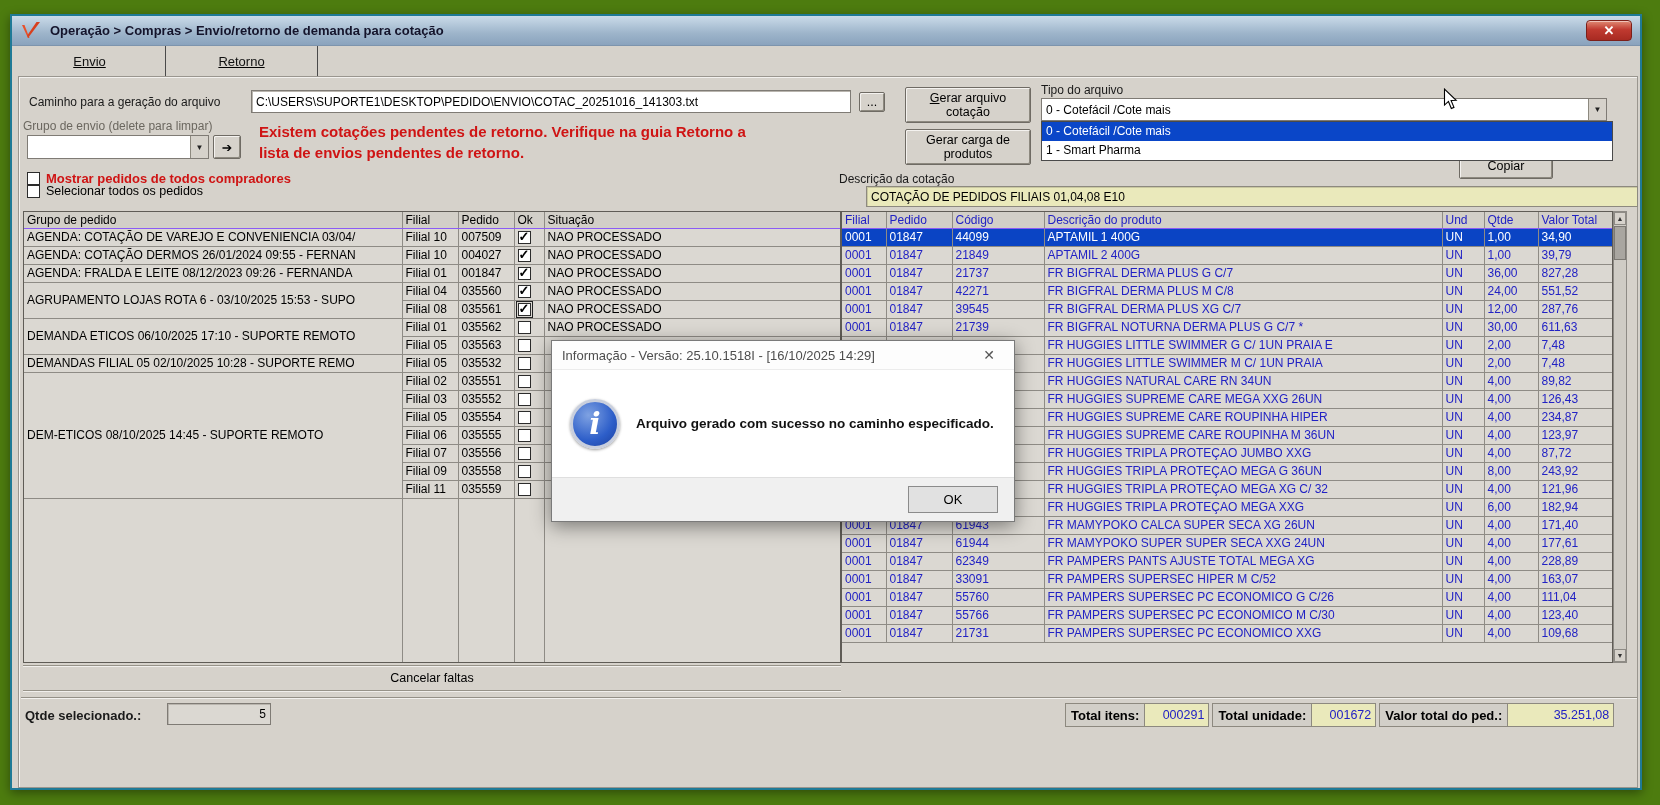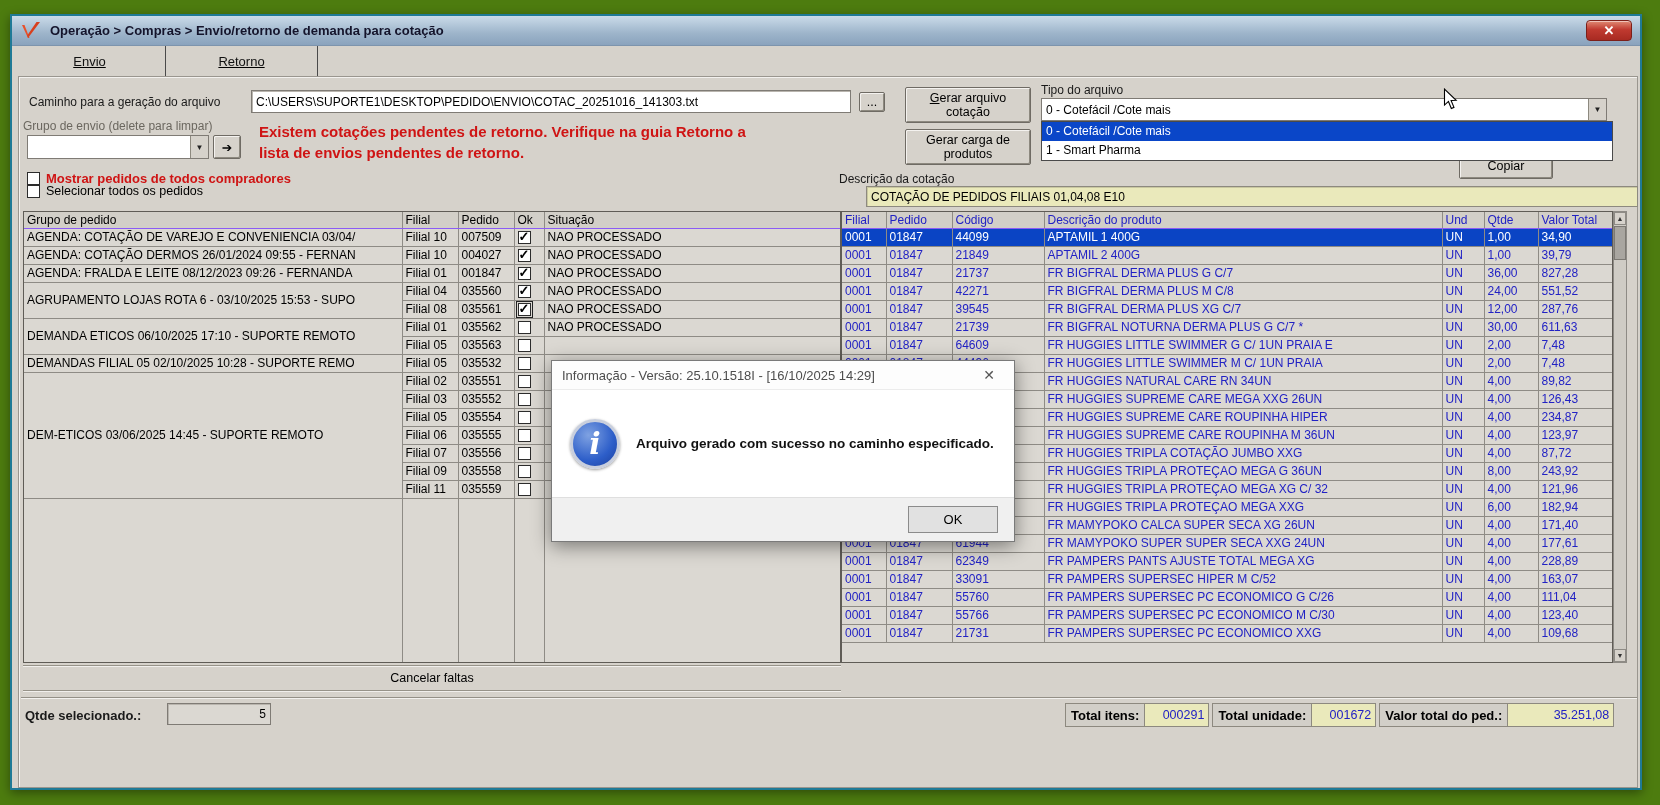--- a/index.html
+++ b/index.html
@@ -71,21 +71,21 @@
   .scroll .thumb{position:absolute;left:0;right:0;top:14px;height:34px;background:#a9a6a0;border:1px solid #7c7973;}
   .strip{position:absolute;border-top:1px solid #979389;border-bottom:1px solid #979389;
     box-shadow:0 1px 0 #f1efec, inset 0 1px 0 #f1efec;display:flex;align-items:center;justify-content:center;font-size:12.5px;color:#000;}
   .groove{position:absolute;height:2px;border-top:1px solid #949087;border-bottom:1px solid #f3f1ee;}
   .totpair{display:flex;align-items:stretch;height:24px;border:1px solid #8d897f;background:#d2cfc8;}
   .totpair .tl{font-size:13px;font-weight:bold;padding:0 5px;display:flex;align-items:center;}
   .totpair .tv{background:#eae9bb;border-left:1px solid #8d897f;font-size:12.5px;color:#2222c4;
     display:flex;align-items:center;justify-content:flex-end;padding:0 4px;}
   
   .dialog{position:absolute;left:539px;top:324px;width:464px;height:182px;background:#fff;
-    border:1px solid #7a7a7a;box-shadow:0 4px 18px rgba(0,0,0,.45);z-index:100;margin-top:20px;}
+    border:1px solid #7a7a7a;box-shadow:0 4px 18px rgba(0,0,0,.45);z-index:100;}
   .dlg-title{height:29px;display:flex;align-items:center;padding:0 10px;background:#fdfdfd;border-bottom:1px solid #ececec;}
   .dlg-title .tt{font-size:13px;color:#4d4d4d;white-space:nowrap;overflow:hidden;flex:1;}
   .dlg-x{width:30px;height:100%;display:flex;align-items:center;justify-content:center;color:#555;font-size:14px;cursor:pointer;}
   .dlg-body{height:107px;display:flex;align-items:center;padding:0 18px;background:#fff;}
   .info-ico{width:50px;height:50px;border-radius:50%;flex:0 0 auto;margin-right:16px;
     background:radial-gradient(circle at 35% 30%,#7fa2e2,#2d5ec9 60%,#1b3f9e);
     border:3px solid #c9cfdd;box-shadow:0 1px 3px rgba(0,0,0,.4);
     display:flex;align-items:center;justify-content:center;}
   .info-ico span{color:#fff;font-family:"DejaVu Serif",serif;font-style:italic;font-weight:bold;font-size:30px;line-height:1;}
   .dlg-msg{font-size:13.5px;font-weight:bold;color:#111;}
@@ -244,21 +244,21 @@
                 <td></td>
               </tr>
               <tr class="gstart">
                 <td rowspan="1">DEMANDAS FILIAL 05 02/10/2025 10:28 - SUPORTE REMO</td>
                 <td>Filial 05</td>
                 <td class="num">035532</td>
                 <td class="cbcell"><span class="cb"></span></td>
                 <td></td>
               </tr>
               <tr class="gstart">
-                <td rowspan="7">DEM-ETICOS 03/06/2025 14:45 - SUPORTE REMOTO</td>
+                <td rowspan="7">DEM-ETICOS 08/10/2025 14:45 - SUPORTE REMOTO</td>
                 <td>Filial 02</td>
                 <td class="num">035551</td>
                 <td class="cbcell"><span class="cb"></span></td>
                 <td></td>
               </tr>
               <tr>
                 <td>Filial 03</td>
                 <td class="num">035552</td>
                 <td class="cbcell"><span class="cb"></span></td>
                 <td></td>
@@ -425,21 +425,21 @@
                 <td class="ctr">62288</td>
                 <td>FR HUGGIES SUPREME CARE ROUPINHA M 36UN</td>
                 <td class="ctr">UN</td>
                 <td class="num">4,00</td>
                 <td class="num">123,97</td>
               </tr>
               <tr>
                 <td class="ctr">0001</td>
                 <td class="num">01847</td>
                 <td class="ctr">57657</td>
-                <td>FR HUGGIES TRIPLA COTAÇÃO JUMBO XXG</td>
+                <td>FR HUGGIES TRIPLA PROTEÇAO JUMBO XXG</td>
                 <td class="ctr">UN</td>
                 <td class="num">4,00</td>
                 <td class="num">87,72</td>
               </tr>
               <tr>
                 <td class="ctr">0001</td>
                 <td class="num">01847</td>
                 <td class="ctr">50909</td>
                 <td>FR HUGGIES TRIPLA PROTEÇAO MEGA G 36UN</td>
                 <td class="ctr">UN</td>

